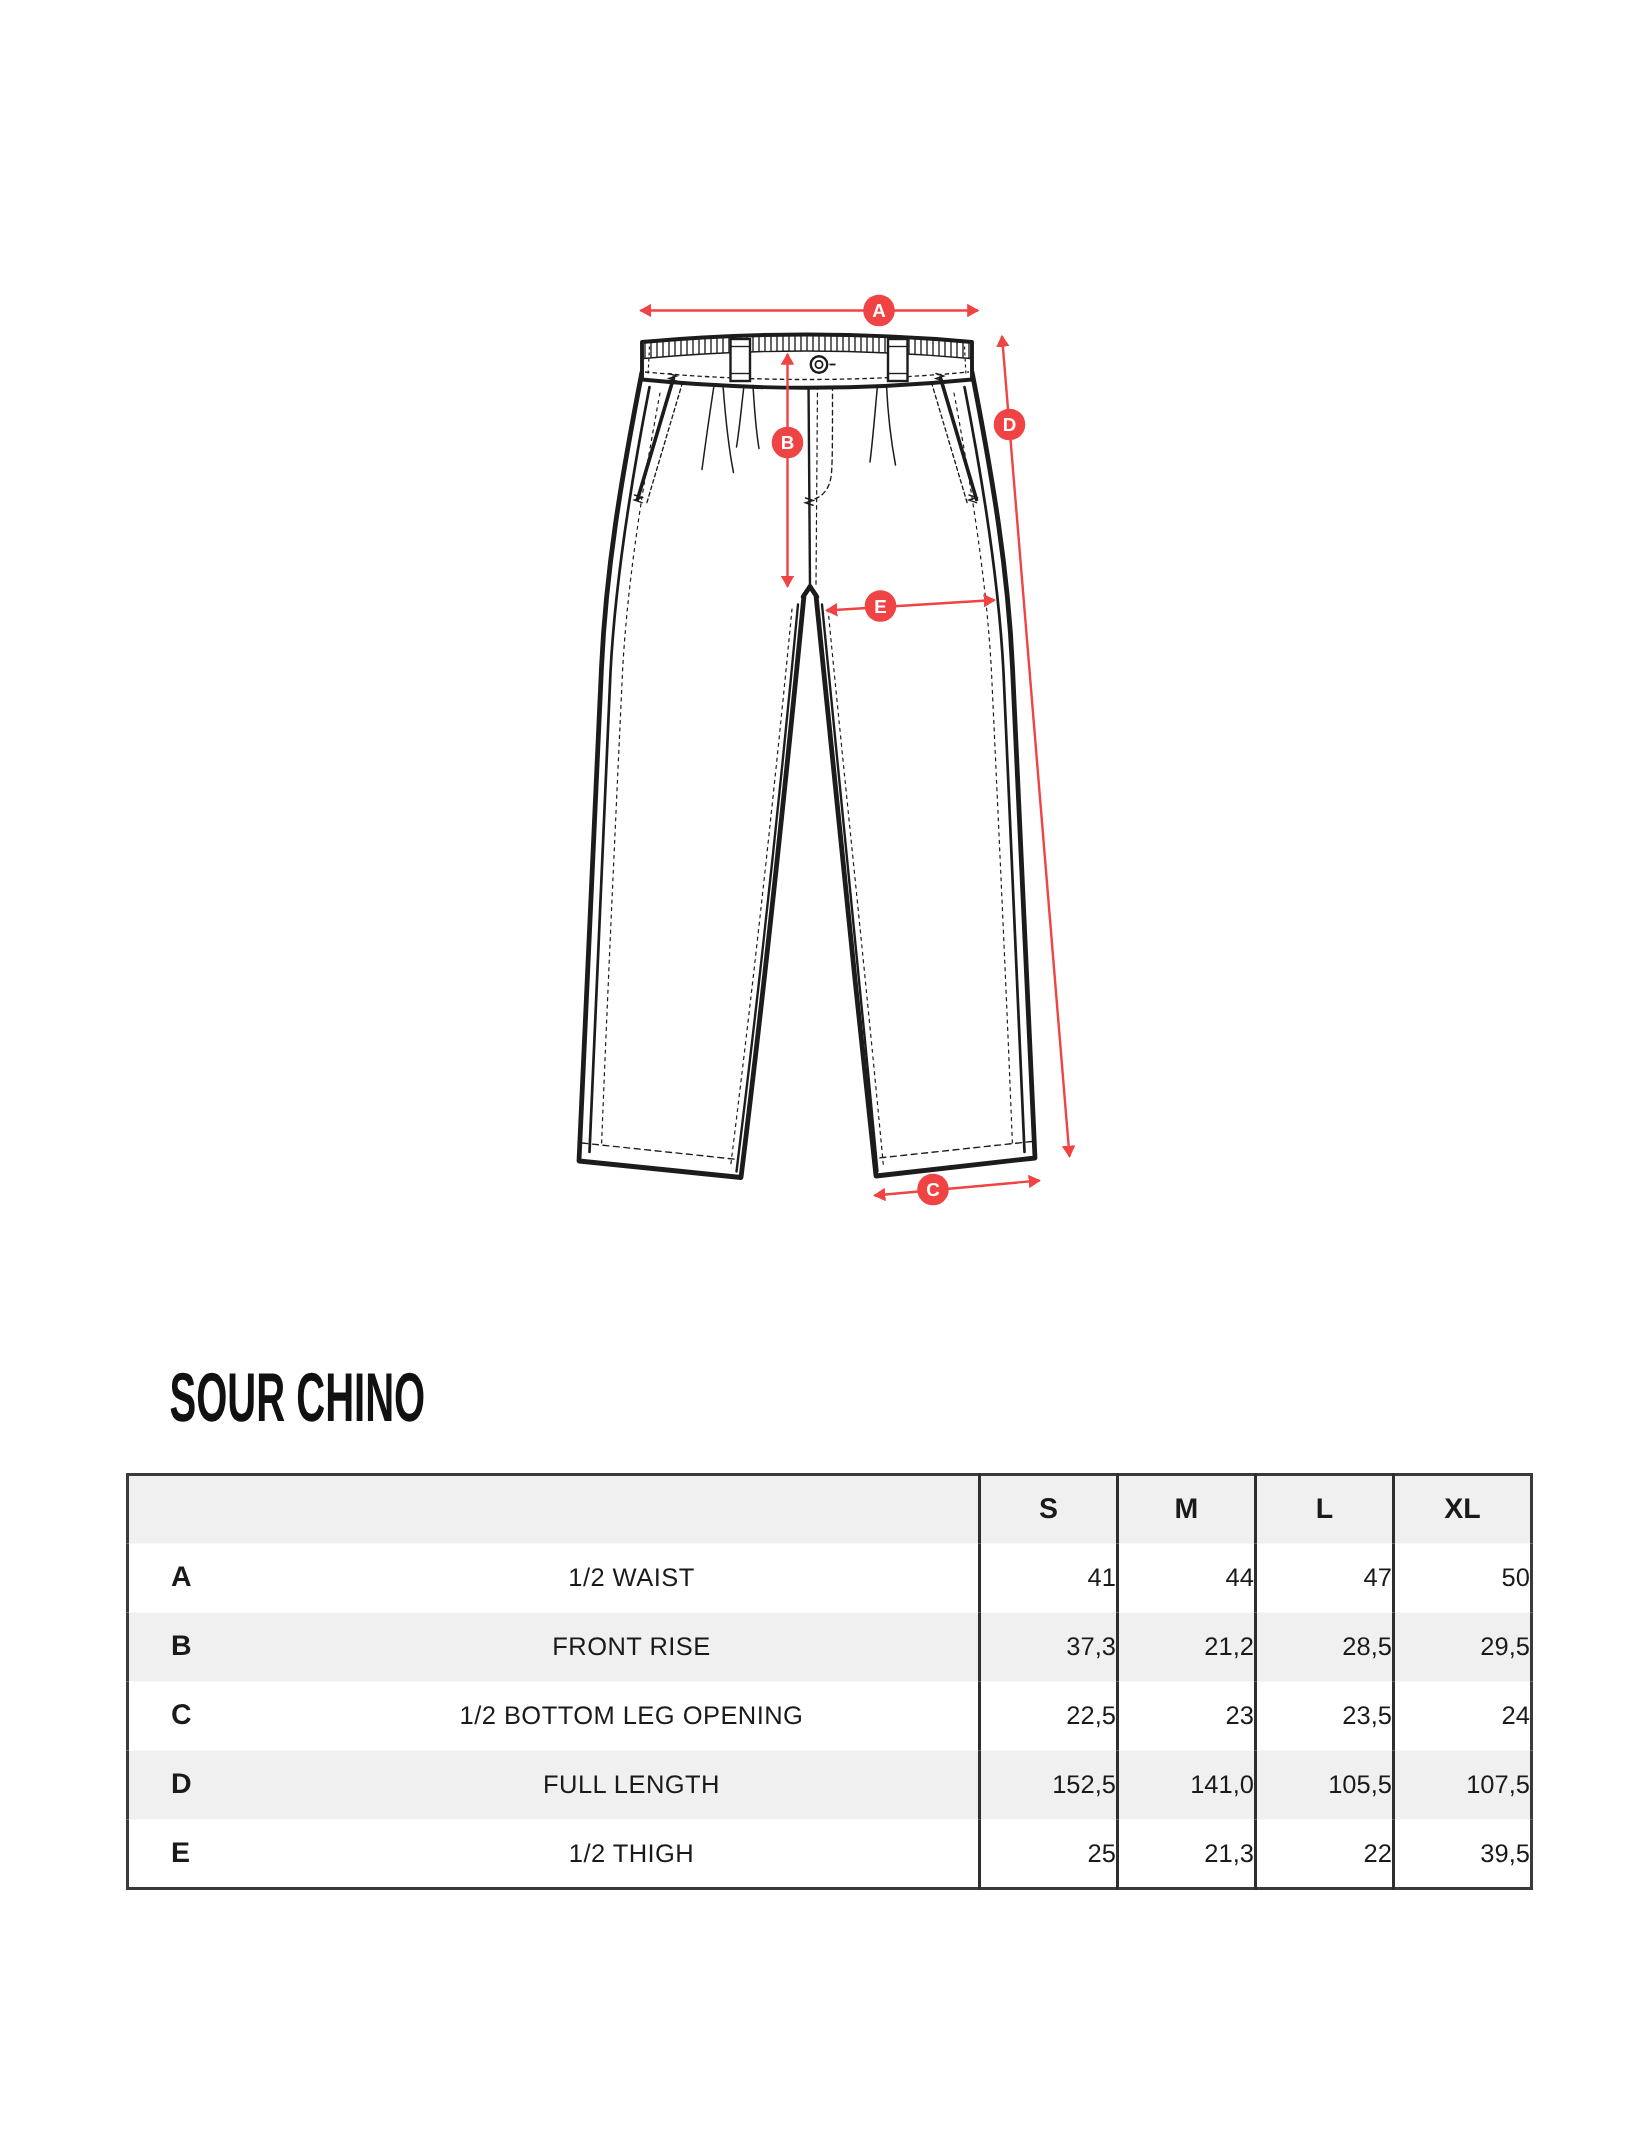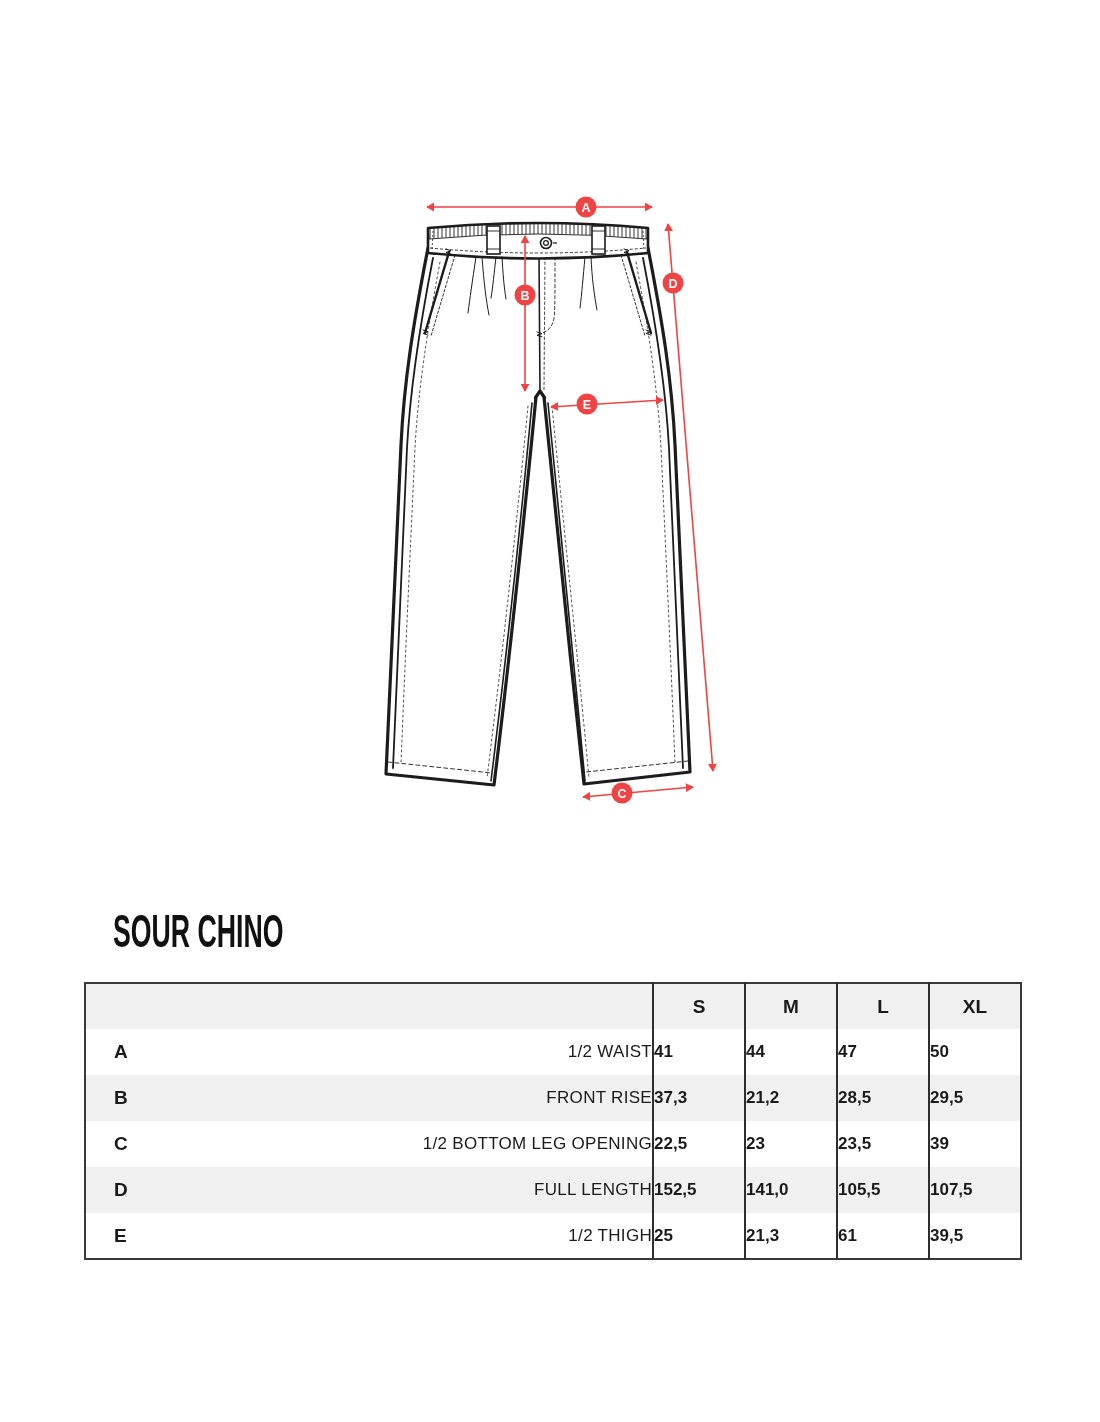--- a/index.html
+++ b/index.html
@@ -16,23 +16,23 @@
   }
   table.size-table{
     position:absolute;left:84px;top:982px;width:938px;
     border-collapse:collapse;table-layout:fixed;
     border:2px solid #3a3a3a;
   }
   .size-table tr{height:46px;}
   .size-table .row-shade{background:#f0f0f0;}
   .size-table td,.size-table th{padding:0;vertical-align:middle;}
   .c-letter{width:76px;padding-left:28px !important;font-size:19px;font-weight:600;text-align:left;}
-  .c-label{font-size:17px;font-weight:500;letter-spacing:.3px;text-align:right;}
+  .c-label{font-size:17px;font-weight:500;letter-spacing:.3px;text-align:center;}
   .c-size{width:90px;border-left:2px solid #2e2e2e;text-align:center;font-size:19px;font-weight:700;}
-  .c-val{width:90px;border-left:2px solid #2e2e2e;text-align:left;font-size:17px;font-weight:700;}
+  .c-val{width:90px;border-left:2px solid #2e2e2e;text-align:right;font-size:17px;font-weight:400;}
 </style>
 </head>
 <body>
 
 <svg class="diagram-svg" width="1100" height="850" viewBox="0 0 1100 850">
   <defs>
     <pattern id="hatch" width="4" height="16" patternUnits="userSpaceOnUse">
       <line x1="2" y1="0" x2="2" y2="16" stroke="#1c1c1c" stroke-width="0.9"></line>
     </pattern>
     <marker id="arr" viewBox="0 0 10 10" refX="8" refY="5" markerWidth="9" markerHeight="9" orient="auto-start-reverse" markerUnits="userSpaceOnUse">
@@ -176,32 +176,32 @@
     <td class="c-val">21,2</td>
     <td class="c-val">28,5</td>
     <td class="c-val">29,5</td>
   </tr>
   <tr>
     <td class="c-letter">C</td>
     <td class="c-label">1/2 BOTTOM LEG OPENING</td>
     <td class="c-val">22,5</td>
     <td class="c-val">23</td>
     <td class="c-val">23,5</td>
-    <td class="c-val">39</td>
+    <td class="c-val">24</td>
   </tr>
   <tr class="row-shade">
     <td class="c-letter">D</td>
     <td class="c-label">FULL LENGTH</td>
     <td class="c-val">152,5</td>
     <td class="c-val">141,0</td>
     <td class="c-val">105,5</td>
     <td class="c-val">107,5</td>
   </tr>
   <tr>
     <td class="c-letter">E</td>
     <td class="c-label">1/2 THIGH</td>
     <td class="c-val">25</td>
     <td class="c-val">21,3</td>
-    <td class="c-val">61</td>
+    <td class="c-val">22</td>
     <td class="c-val">39,5</td>
   </tr>
 </tbody>
   </table>
 
 </body></html>

